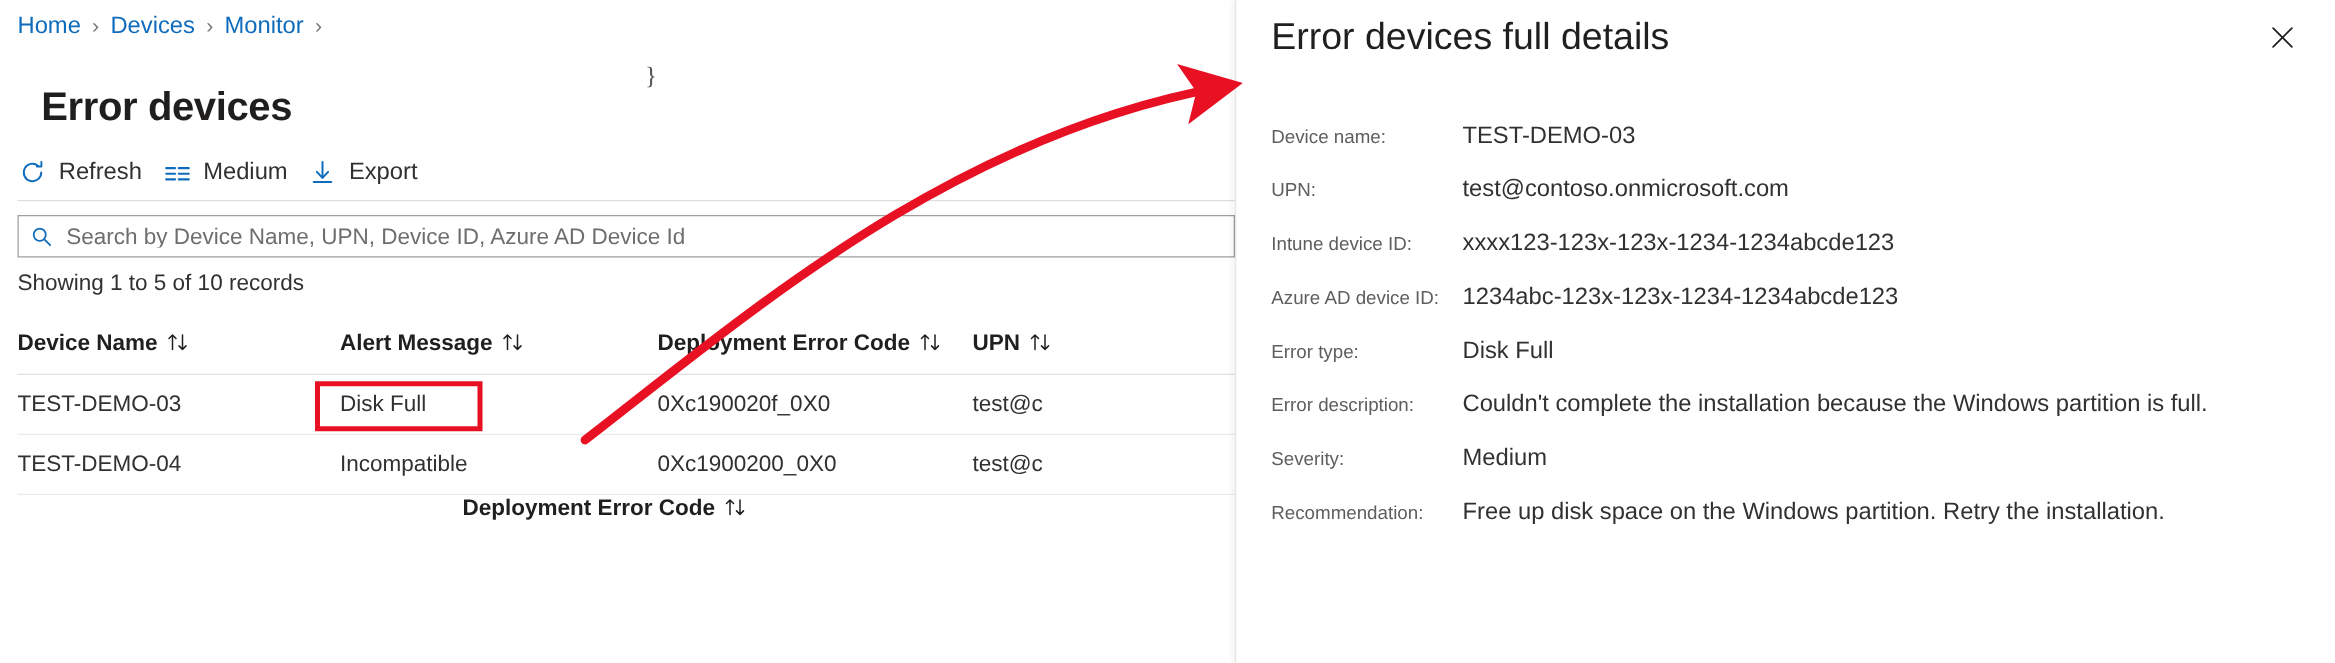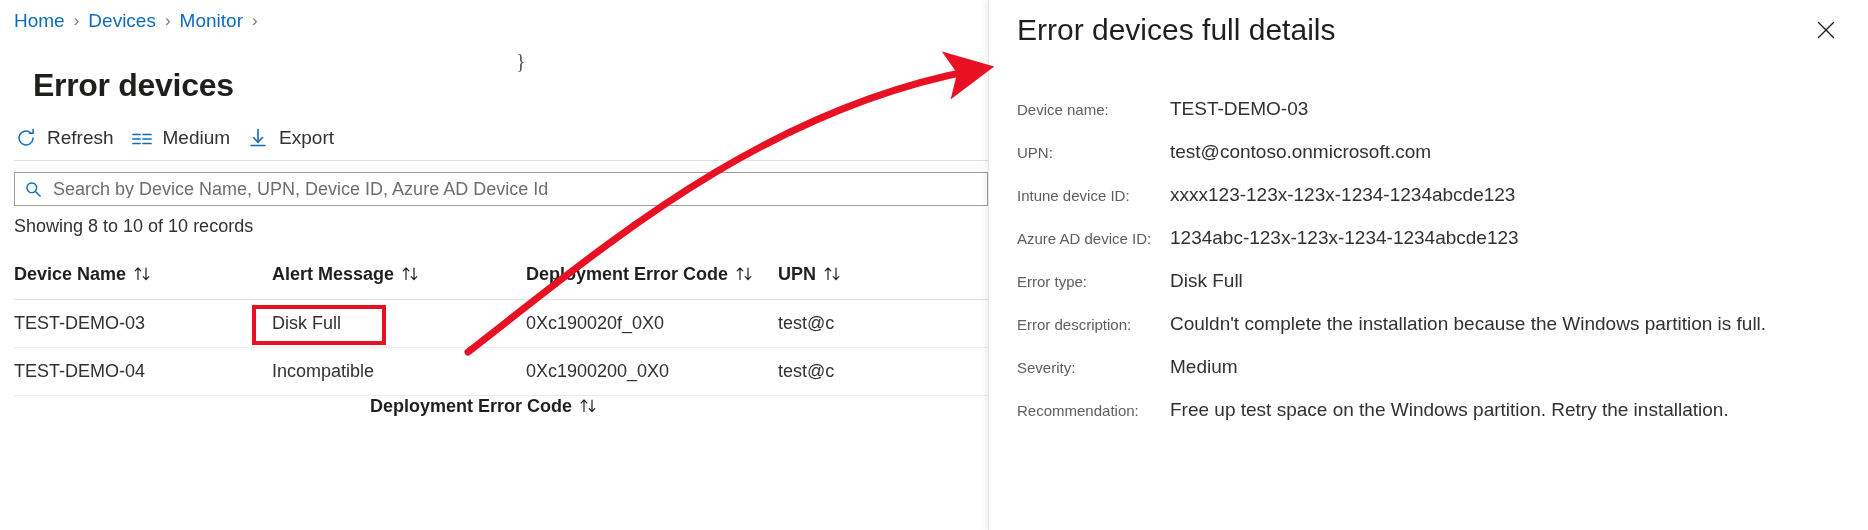--- a/index.html
+++ b/index.html
@@ -309,21 +309,21 @@
   <div id="search-box">
     <span class="search-ico">
       <svg viewBox="0 0 20 20" width="19" height="19" fill="none" stroke="#0f6cbd" stroke-width="1.5">
         <circle cx="8.2" cy="8.2" r="5.1"></circle>
         <line x1="12.1" y1="12.1" x2="17" y2="17" stroke-linecap="round"></line>
       </svg>
     </span>
     <input id="search-input" type="text" placeholder="Search by Device Name, UPN, Device ID, Azure AD Device Id" style="">
   </div>
 
-  <div id="record-count">Showing 8 to 10 of 10 records</div>
+  <div id="record-count">Showing 1 to 5 of 10 records</div>
 
   <table id="devices-table">
     <thead>
       <tr>
         <th class="col-device">
           <span>Device Name</span><svg class="sort-ico" width="20" height="15" viewBox="0 0 20 15" fill="none" stroke="#201f1e" stroke-width="1.2" stroke-linecap="round" stroke-linejoin="round">
               <path d="M5 13.5 V2 M2.2 4.8 L5 2 L7.8 4.8"></path>
               <path d="M13 2 V13.5 M10.2 10.7 L13 13.5 L15.8 10.7"></path>
             </svg>
         </th>
@@ -420,21 +420,21 @@
       <div class="detail-value">Couldn't complete the installation because the Windows partition is full.</div>
     </div>
 
     <div class="detail-row">
       <div class="detail-label">Severity:</div>
       <div class="detail-value">Medium</div>
     </div>
 
     <div class="detail-row">
       <div class="detail-label">Recommendation:</div>
-      <div class="detail-value">Free up test space on the Windows partition. Retry the installation.</div>
+      <div class="detail-value">Free up disk space on the Windows partition. Retry the installation.</div>
     </div>
 
   </div>
 </aside>
 
 <svg id="arrow-overlay" viewBox="0 0 1868 530">
   <defs>
     <marker id="arrowHead" markerWidth="7" markerHeight="7" refX="4.2" refY="3.5" orient="auto">
       <path d="M0,0 L7,3.5 L0,7 L1.6,3.5 Z" fill="#e81123"></path>
     </marker>

